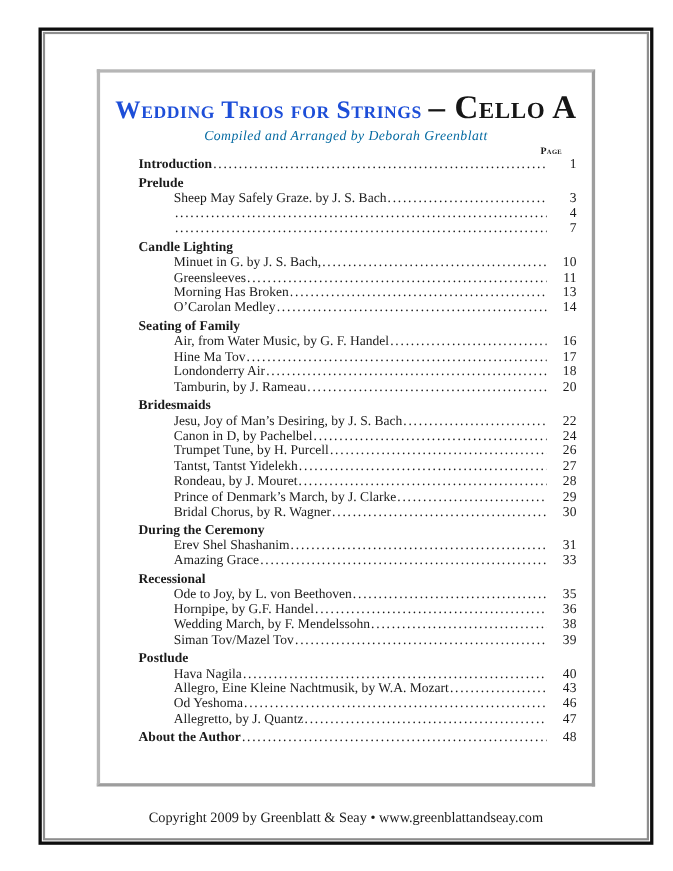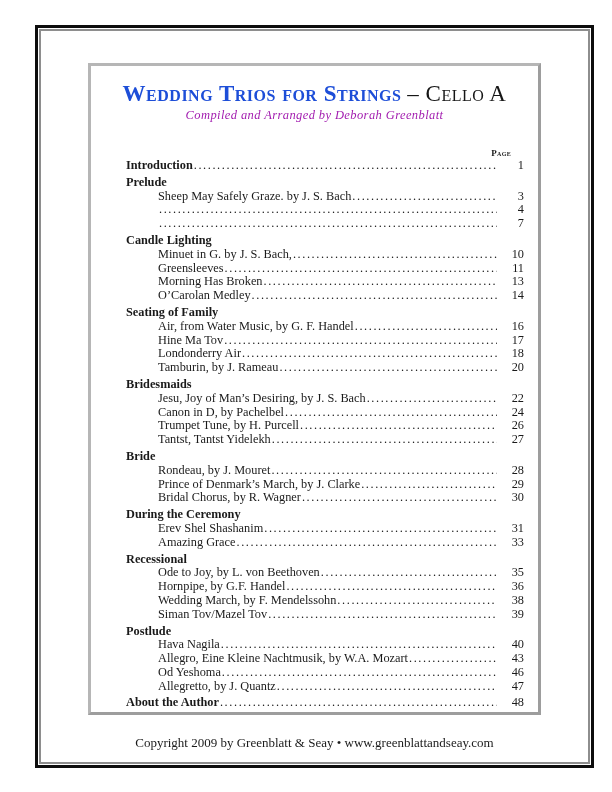--- a/index.html
+++ b/index.html
@@ -52,38 +52,38 @@
     white-space: nowrap;
   }
   .title-main {
     font-size: 23px;
     font-weight: bold;
     font-variant: small-caps;
     letter-spacing: 0.5px;
     color: #1d4ed8;
   }
   .title-part {
-    font-size: 23px;
-    font-weight: normal;
+    font-size: 30px;
+    font-weight: bold;
     font-variant: small-caps;
     letter-spacing: 0.5px;
     margin-left: 6px;
     color: #161616;
   }
   .subtitle {
     margin-top: 1px;
     text-align: center;
     font-size: 12.5px;
     font-style: italic;
     letter-spacing: 0.4px;
-    color: #a21caf;
+    color: #0369a1;
   }
 
   .page-col-label {
-    margin-top: 25px;
+    margin-top: 1px;
     text-align: right;
     padding-right: 27px;
     font-size: 9px;
     font-weight: bold;
     font-variant: small-caps;
     letter-spacing: 0.3px;
   }
 
   .toc {
     margin-top: 1px;
@@ -236,25 +236,20 @@
       <div class="toc-row row-item">
     <span class="toc-label">Trumpet Tune, by H. Purcell</span>
     <span class="toc-dots"></span>
     <span class="toc-page">26</span>
   </div>
       <div class="toc-row row-item">
     <span class="toc-label">Tantst, Tantst Yidelekh</span>
     <span class="toc-dots"></span>
     <span class="toc-page">27</span>
   </div>
-      <div class="toc-row row-section no-page">
-    <span class="toc-label">Bride</span>
-    <span class="toc-dots"></span>
-    <span class="toc-page"></span>
-  </div>
       <div class="toc-row row-item">
     <span class="toc-label">Rondeau, by J. Mouret</span>
     <span class="toc-dots"></span>
     <span class="toc-page">28</span>
   </div>
       <div class="toc-row row-item">
     <span class="toc-label">Prince of Denmark’s March, by J. Clarke</span>
     <span class="toc-dots"></span>
     <span class="toc-page">29</span>
   </div>

